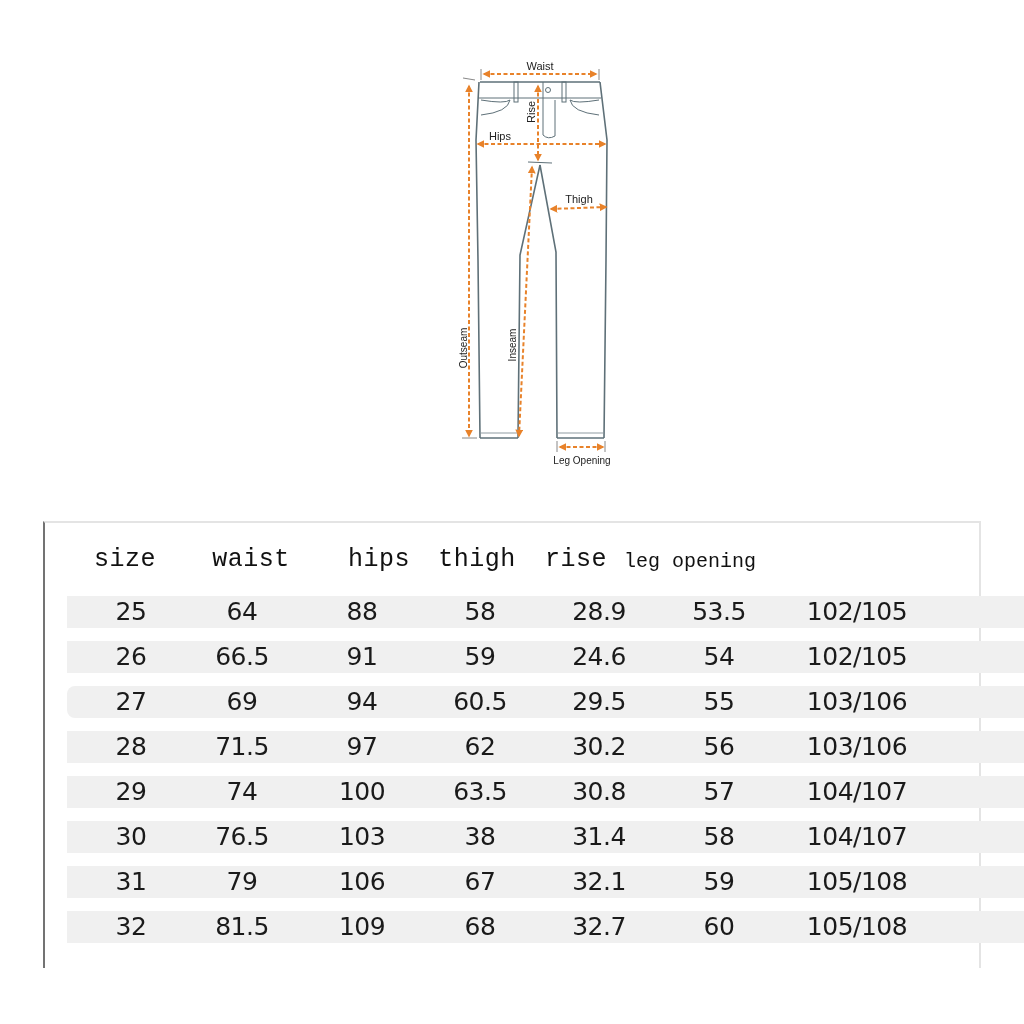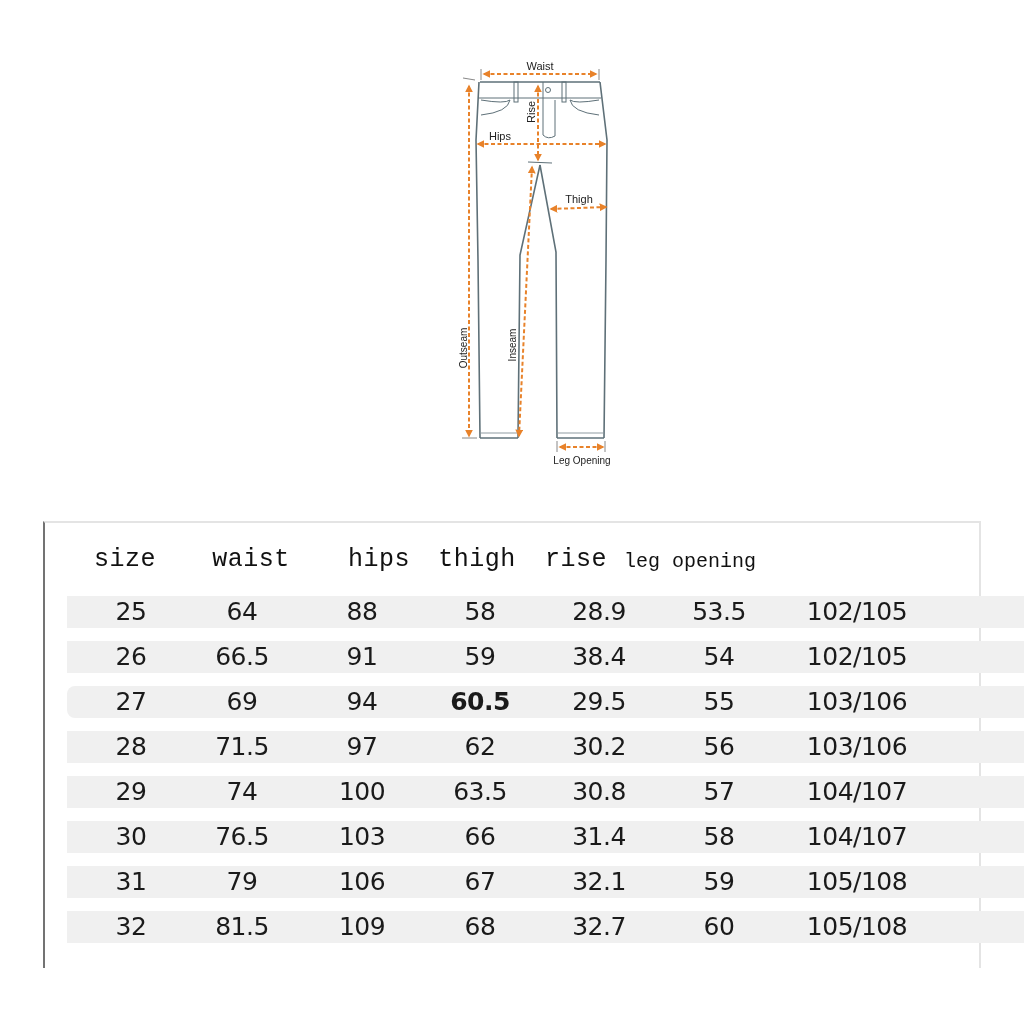--- a/index.html
+++ b/index.html
@@ -116,29 +116,29 @@
     <span class="cell" style="left:413px;">58</span>
     <span class="cell" style="left:532px;">28.9</span>
     <span class="cell" style="left:652px;">53.5</span>
     <span class="cell" style="left:790px;">102/105</span>
   </div>
   <div class="row" style="top:118px;">
     <span class="cell" style="left:64px;">26</span>
     <span class="cell" style="left:175px;">66.5</span>
     <span class="cell" style="left:295px;">91</span>
     <span class="cell" style="left:413px;">59</span>
-    <span class="cell" style="left:532px;">38.4</span>
+    <span class="cell" style="left:532px;">24.6</span>
     <span class="cell" style="left:652px;">54</span>
     <span class="cell" style="left:790px;">102/105</span>
   </div>
   <div class="row" style="top:163px;border-radius:8px;">
     <span class="cell" style="left:64px;">27</span>
     <span class="cell" style="left:175px;">69</span>
     <span class="cell" style="left:295px;">94</span>
-    <span class="cell" style="left:413px;font-weight:bold;">60.5</span>
+    <span class="cell" style="left:413px;">60.5</span>
     <span class="cell" style="left:532px;">29.5</span>
     <span class="cell" style="left:652px;">55</span>
     <span class="cell" style="left:790px;">103/106</span>
   </div>
   <div class="row" style="top:208px;">
     <span class="cell" style="left:64px;">28</span>
     <span class="cell" style="left:175px;">71.5</span>
     <span class="cell" style="left:295px;">97</span>
     <span class="cell" style="left:413px;">62</span>
     <span class="cell" style="left:532px;">30.2</span>
@@ -151,21 +151,21 @@
     <span class="cell" style="left:295px;">100</span>
     <span class="cell" style="left:413px;">63.5</span>
     <span class="cell" style="left:532px;">30.8</span>
     <span class="cell" style="left:652px;">57</span>
     <span class="cell" style="left:790px;">104/107</span>
   </div>
   <div class="row" style="top:298px;">
     <span class="cell" style="left:64px;">30</span>
     <span class="cell" style="left:175px;">76.5</span>
     <span class="cell" style="left:295px;">103</span>
-    <span class="cell" style="left:413px;">66</span>
+    <span class="cell" style="left:413px;">38</span>
     <span class="cell" style="left:532px;">31.4</span>
     <span class="cell" style="left:652px;">58</span>
     <span class="cell" style="left:790px;">104/107</span>
   </div>
   <div class="row" style="top:343px;">
     <span class="cell" style="left:64px;">31</span>
     <span class="cell" style="left:175px;">79</span>
     <span class="cell" style="left:295px;">106</span>
     <span class="cell" style="left:413px;">67</span>
     <span class="cell" style="left:532px;">32.1</span>

